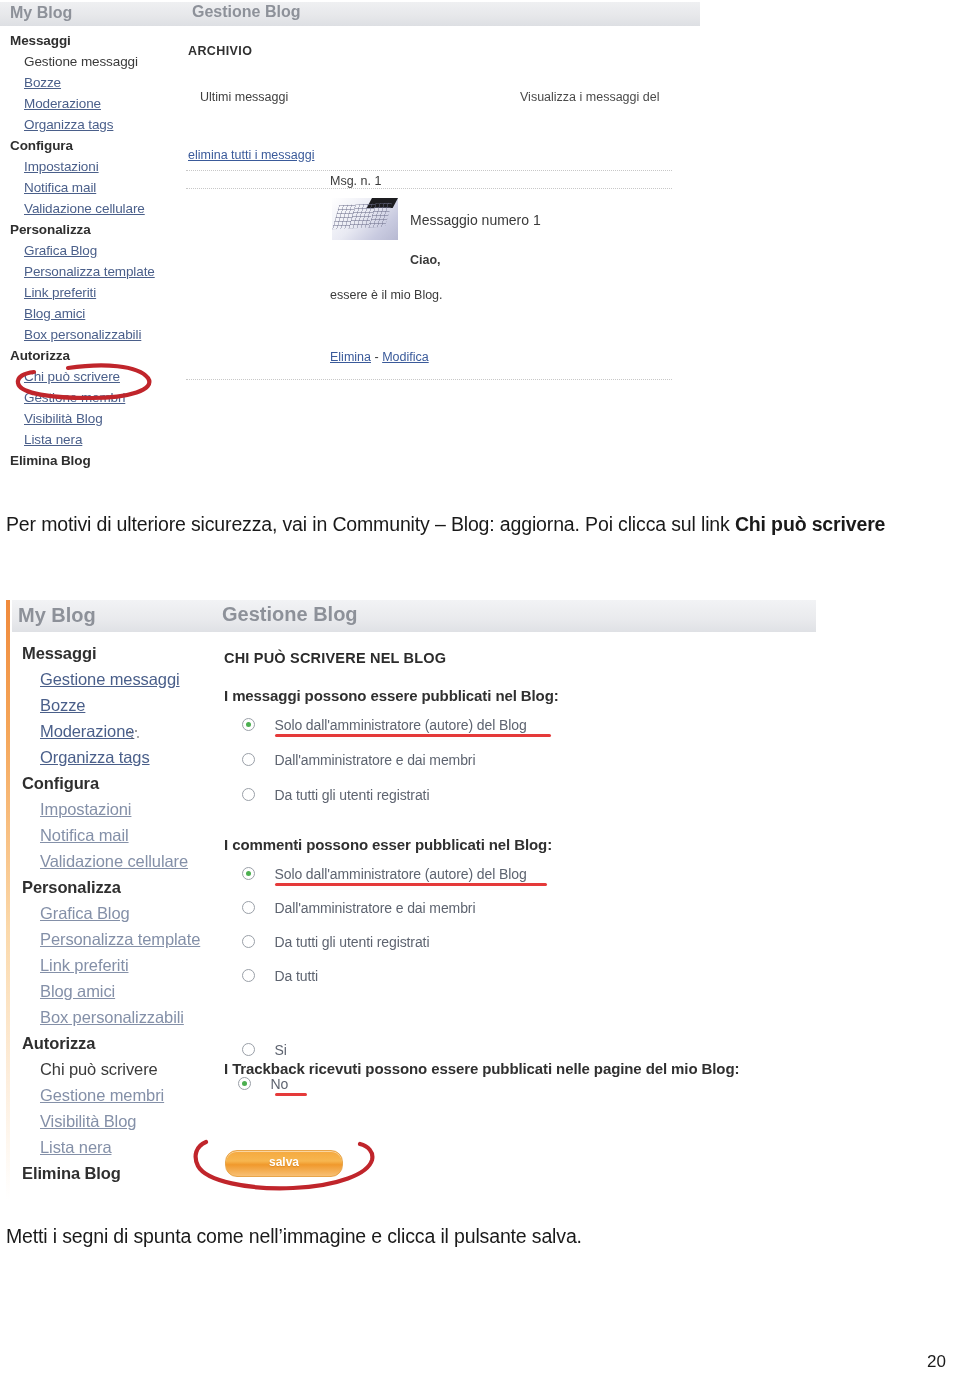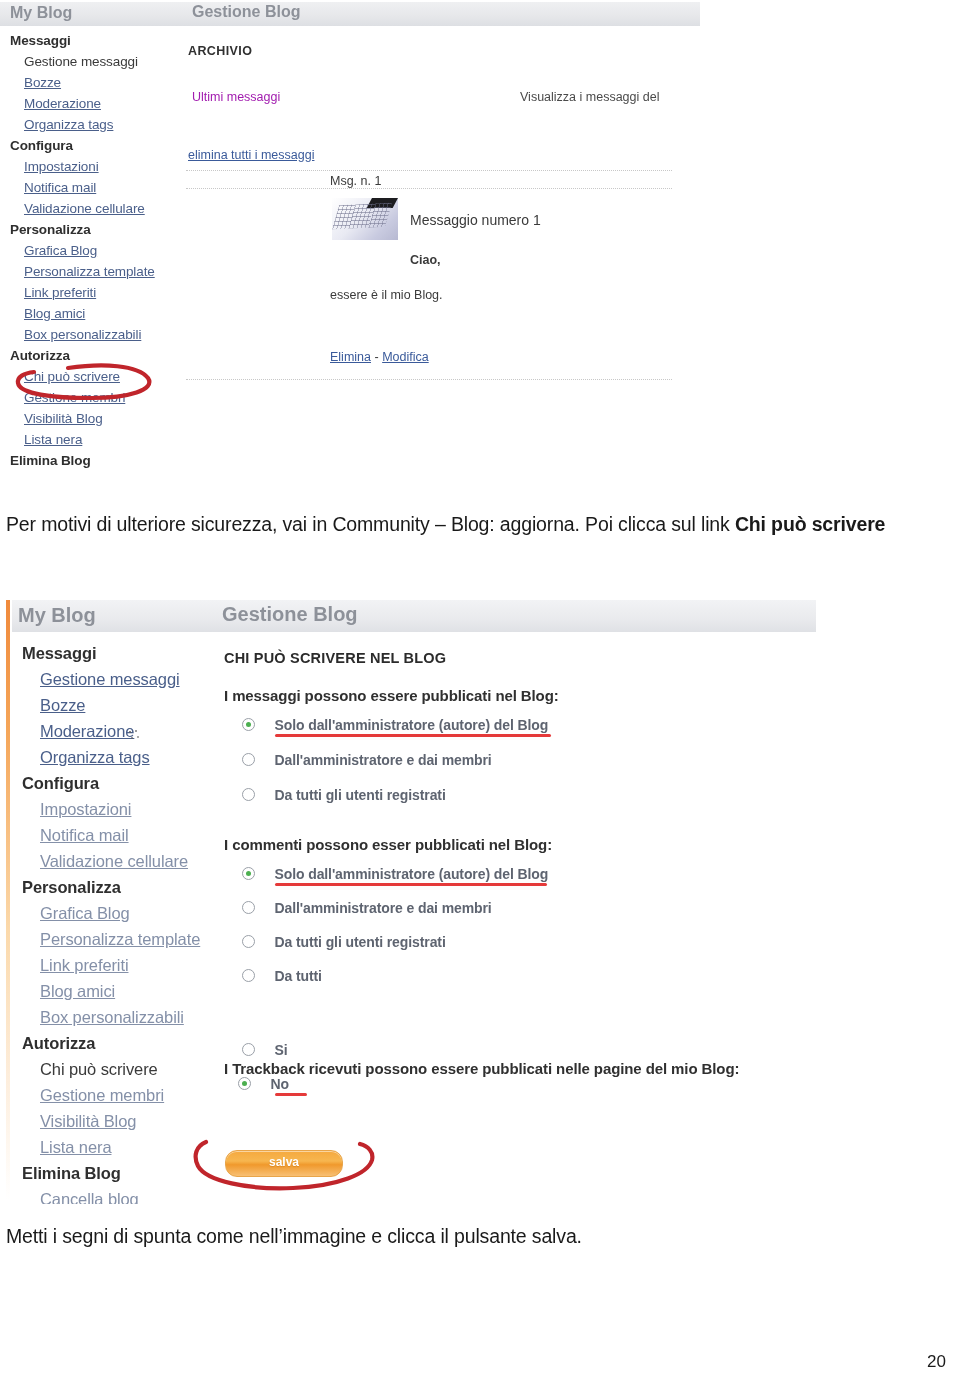--- a/index.html
+++ b/index.html
@@ -60,22 +60,22 @@
   .nav-link.faded { color: #8490a8; }
   .nav-link.plain { text-decoration: none; color: #3a3a3a; }
 
   
   #shot1 .archivio {
     position: absolute; left: 6px; top: 14px;
     font-size: 12.5px; font-weight: bold; color: #303030;
     letter-spacing: 0.4px;
   }
   #shot1 .ultimi {
-    position: absolute; left: 10px; top: 60px;
-    font-size: 12.5px; color: #a21caf;
+    position: absolute; left: 18px; top: 60px;
+    font-size: 12.5px; color: #404040;
   }
   #shot1 .visualizza {
     position: absolute; left: 338px; top: 60px;
     font-size: 12.5px; color: #4a4a4a; white-space: nowrap;
   }
   #shot1 .elimina-tutti {
     position: absolute; left: 6px; top: 118px;
     font-size: 12.5px; color: #3a5a9a; text-decoration: underline;
   }
   #shot1 .dotline {
@@ -184,21 +184,20 @@
     vertical-align: middle; position: relative; box-sizing: border-box;
   }
   .radio-dot.checked::after {
     content: ""; position: absolute; left: 3px; top: 3px;
     width: 5px; height: 5px; border-radius: 50%; background: #4caf50;
   }
   .radio-label {
     display: inline-block; margin-left: 15px;
     font-size: 14px; color: #5e6470; vertical-align: middle;
     letter-spacing: -0.1px;
-    font-weight: bold;
   }
   .redunder {
     position: absolute; height: 3px; background: #e53a3a; border-radius: 2px;
   }
   #shot2 .salva-btn {
     position: absolute; left: 225px; top: 554px; width: 116px; height: 25px;
     border-radius: 12px;
     background: linear-gradient(to bottom, #f5a93f 0%, #f7b64f 40%, #f0992c 55%, #f8c074 100%);
     border: 1px solid #e8a54a;
     box-shadow: inset 0 1px 0 rgba(255,255,255,.5);
@@ -306,21 +305,20 @@
     <div class="nav-link faded">Personalizza template</div>
     <div class="nav-link faded">Link preferiti</div>
     <div class="nav-link faded">Blog amici</div>
     <div class="nav-link faded">Box personalizzabili</div>
     <div class="nav-head">Autorizza</div>
     <div class="nav-link plain">Chi può scrivere</div>
     <div class="nav-link faded">Gestione membri</div>
     <div class="nav-link faded">Visibilità Blog</div>
     <div class="nav-link faded">Lista nera</div>
     <div class="nav-head">Elimina Blog</div>
-    <div class="nav-link faded">Cancella blog</div>
   </div>
 
   <div class="cursor-artifact" style="left:126px; top:132px;"></div>
 
   <div class="mainarea">
 
     <div class="sec-title">CHI PUÒ SCRIVERE NEL BLOG</div>
 
     <div class="group-label" style="left:2px; top:47px;">I messaggi possono essere pubblicati nel Blog:</div>
 

